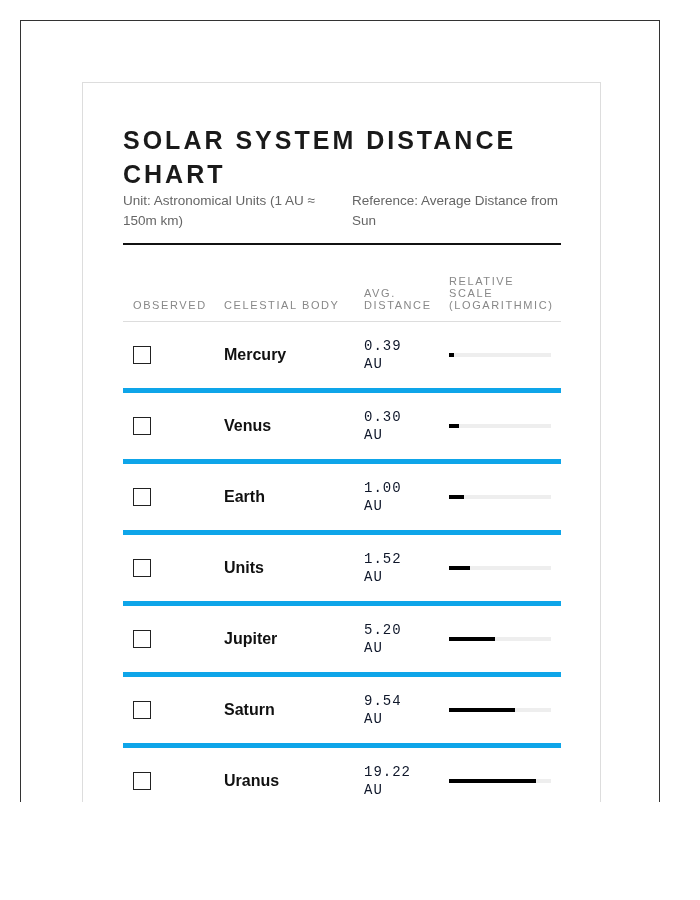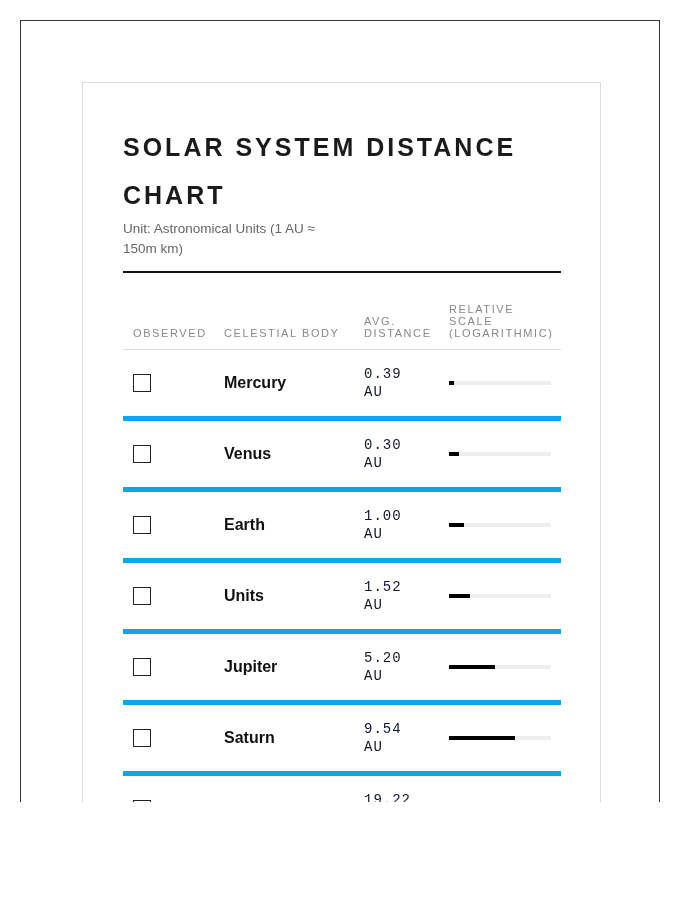--- a/index.html
+++ b/index.html
@@ -1,20 +1,20 @@
 <!DOCTYPE html>
 <html><head>
 <meta charset="utf-8">
 <style>
   html, body { margin: 0; padding: 0; background: #ffffff; }
   body { width: 700px; height: 900px; position: relative; overflow: hidden; font-family: "Liberation Sans", sans-serif; }
   .frame { position: absolute; left: 20px; top: 20px; width: 640px; height: 782px; border: 1px solid #333; border-bottom: none; box-sizing: border-box; overflow: hidden; background: #fff; }
   .card { position: absolute; left: 61px; top: 61px; width: 519px; height: 760px; border: 1px solid #ddd; box-sizing: border-box; background: #fff; }
   .inner { position: absolute; left: 40px; top: 40px; width: 438px; }
-  h1 { margin: 0; font-size: 25px; font-weight: 700; letter-spacing: 3px; line-height: 48px; color: #1a1a1a; text-transform: uppercase; }
+  h1 { margin: 0; font-size: 25px; font-weight: 700; letter-spacing: 3px; line-height: 34px; color: #1a1a1a; text-transform: uppercase; }
   .meta { display: flex; font-size: 13.5px; color: #666; line-height: 20px; }
   .meta .unit { width: 229px; }
   .meta .ref { width: 209px; }
   .rule { height: 2px; background: #111; margin-top: 12px; }
   table { border-collapse: collapse; width: 438px; margin-top: 30px; }
   th { font-size: 11px; letter-spacing: 1.6px; color: #888; font-weight: 400; text-align: left; text-transform: uppercase; padding: 0 0 10px 0; vertical-align: bottom; line-height: 12px; border-bottom: 1px solid #ddd; }
   th.c1 { padding-left: 10px; width: 91px; }
   th.c2 { width: 140px; }
   th.c3 { width: 85px; }
   td { height: 66px; border-bottom: 5px solid #0ea5e9; padding: 0; vertical-align: middle; }
@@ -27,20 +27,21 @@
 </style>
 </head>
 <body>
 
 <div class="frame">
   <div class="card">
     <div class="inner">
       <h1>SOLAR SYSTEM DISTANCE CHART</h1>
       <div class="meta">
         <div class="unit">Unit: Astronomical Units (1 AU ≈ 150m km)</div>
+        <div class="ref">Reference: Average Distance from Sun</div>
       </div>
       <div class="rule"></div>
 
       <table>
         <thead>
           <tr>
             <th class="c1">OBSERVED</th>
             <th class="c2">CELESTIAL BODY</th>
             <th class="c3">
                 <div style="width:70px">AVG. DISTANCE</div>

